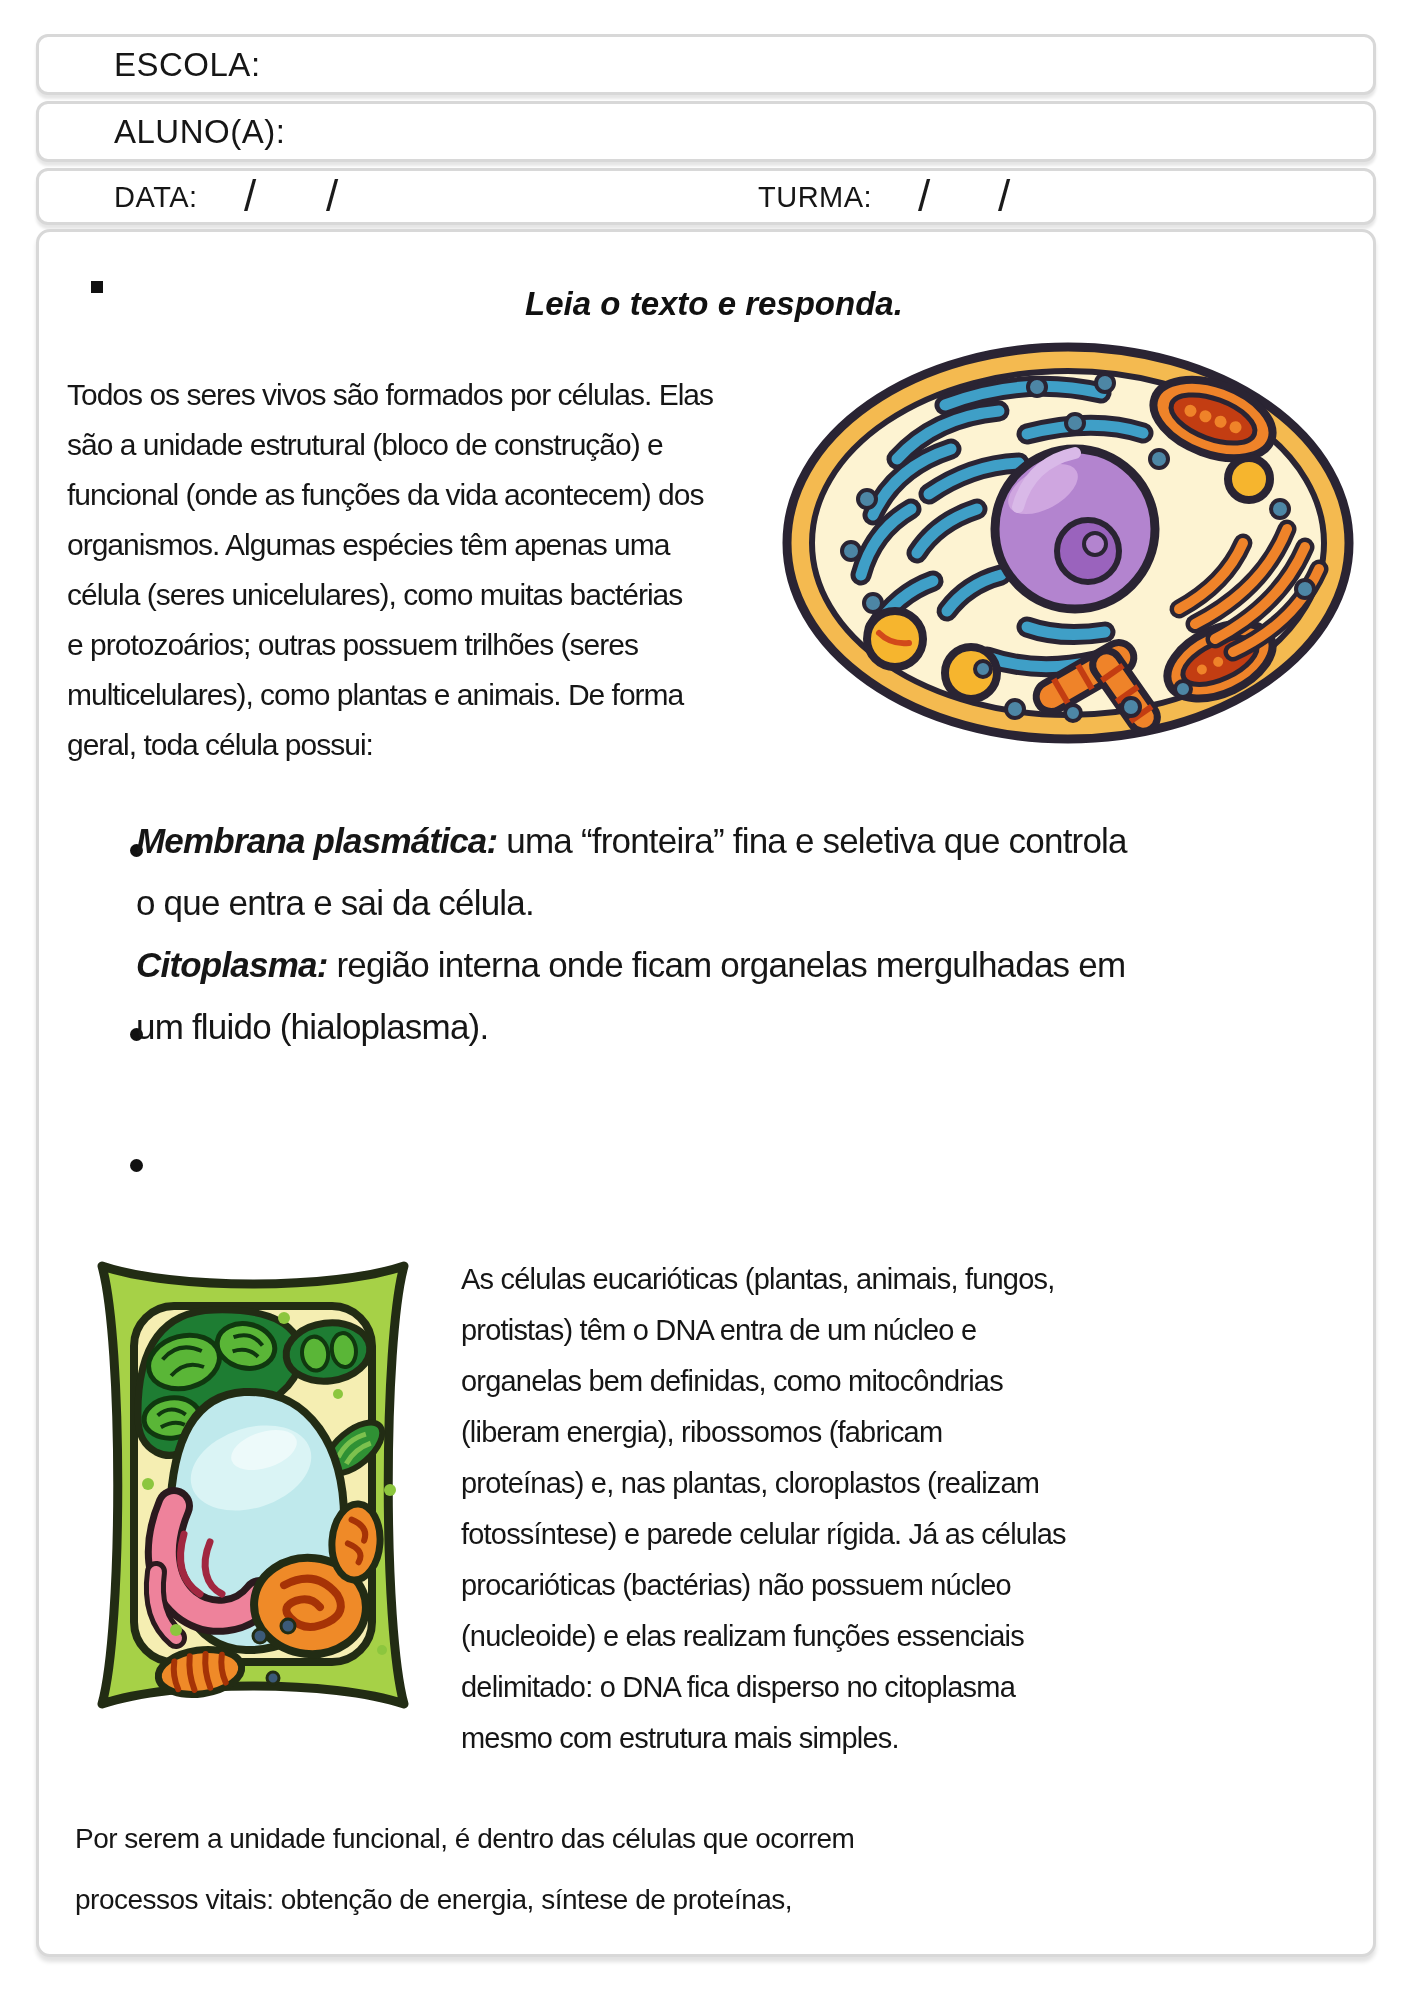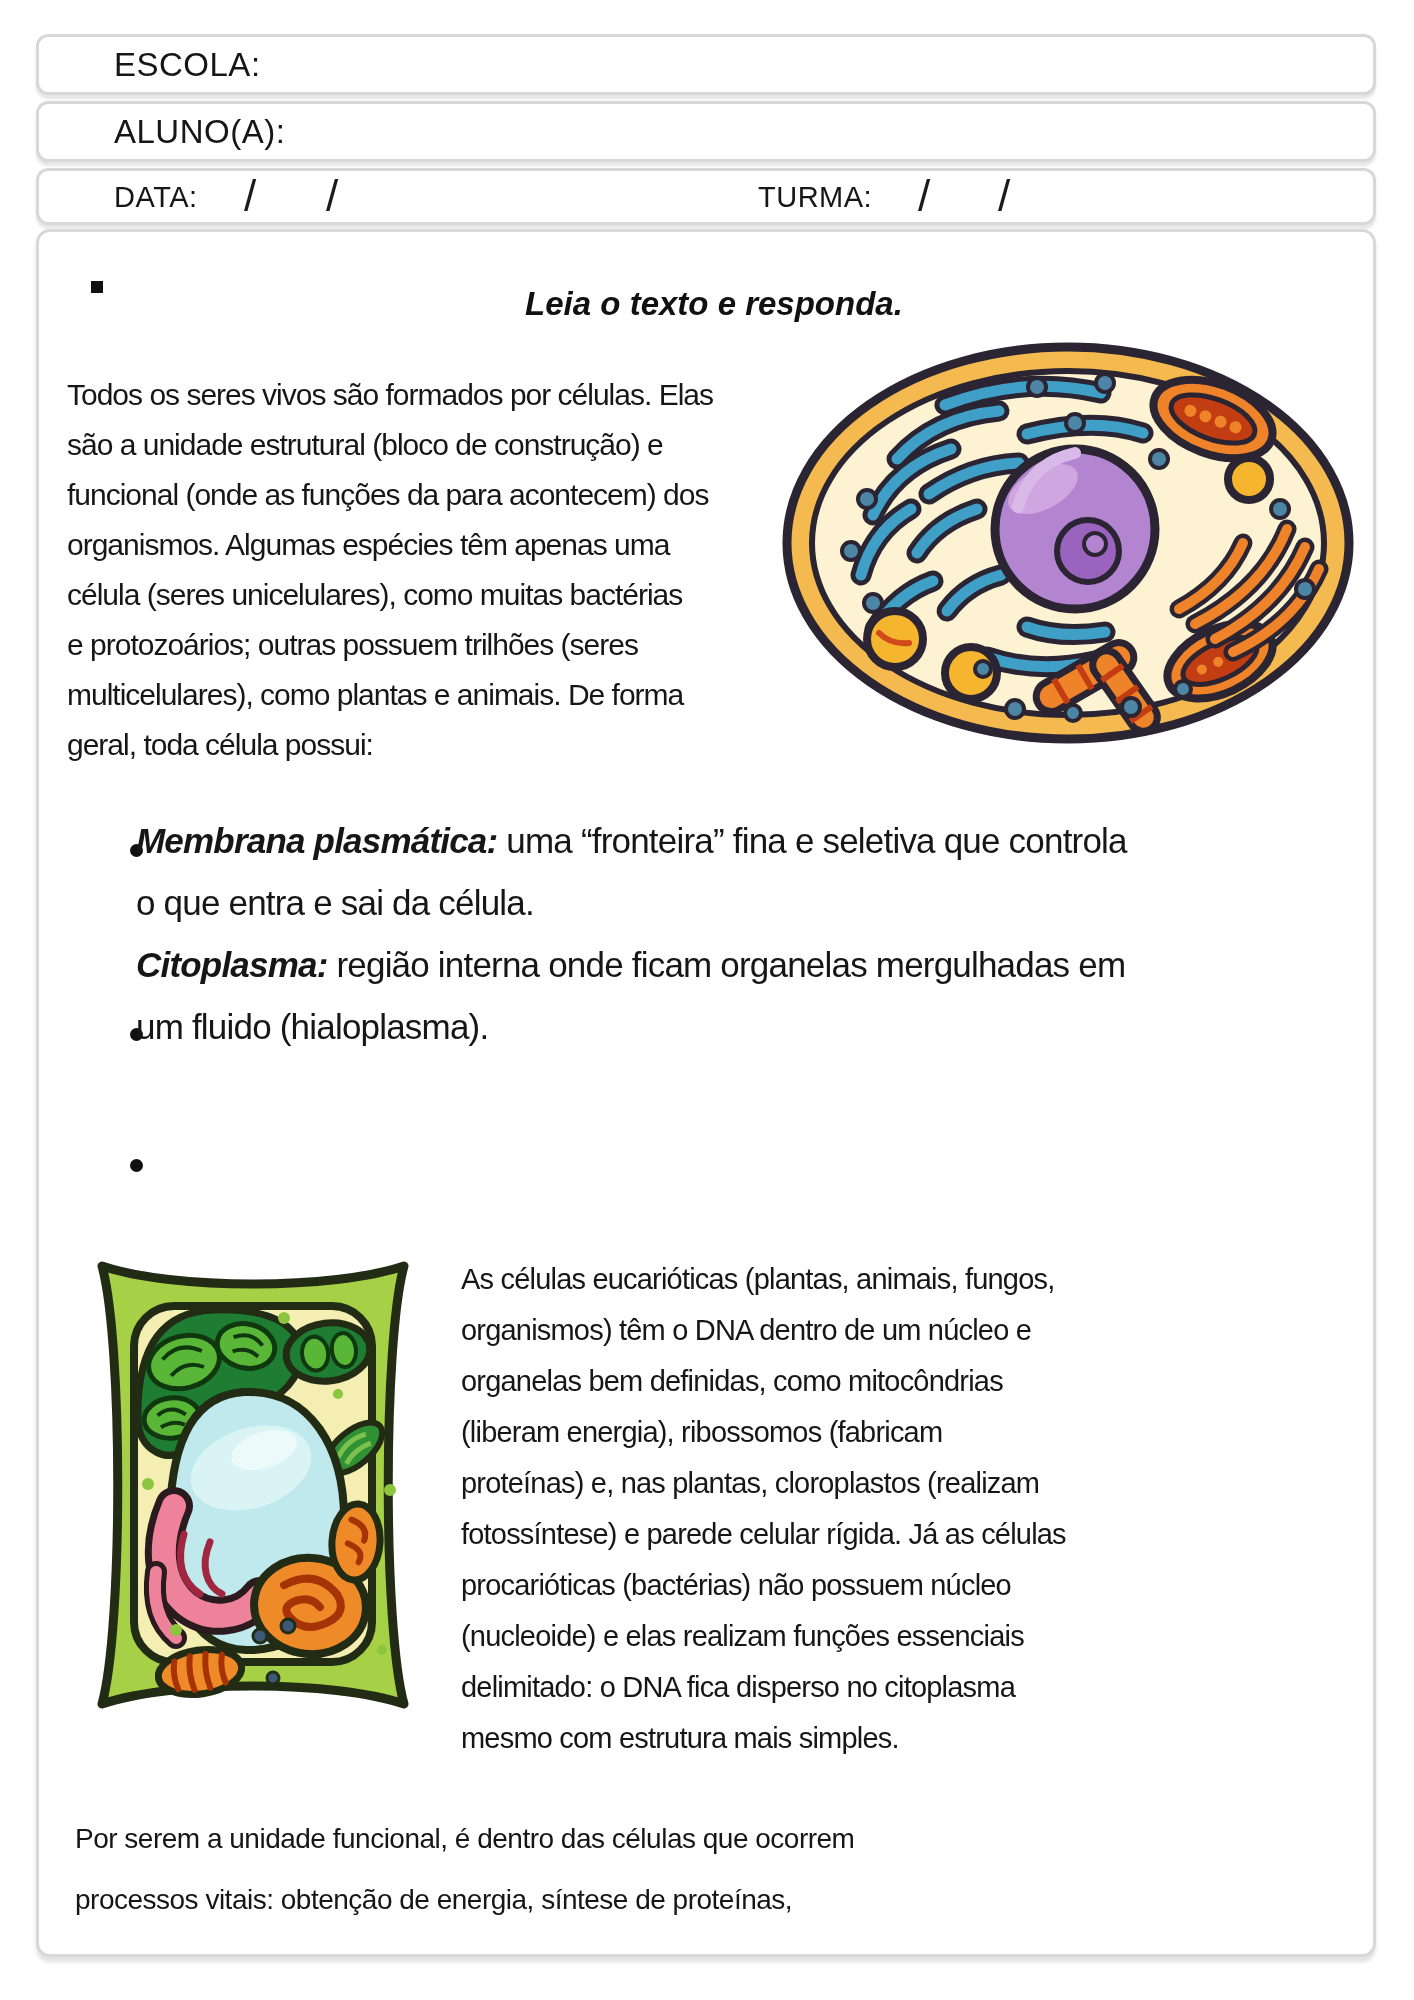--- a/index.html
+++ b/index.html
@@ -77,21 +77,21 @@
 
 <div class="main-box">
 
   <div class="sq-bullet"></div>
 
   <div class="ws-title">Leia o texto e responda.</div>
 
   <div class="intro lines">
       <div>Todos os seres vivos são formados por células. Elas</div>
       <div>são a unidade estrutural (bloco de construção) e</div>
-      <div>funcional (onde as funções da para acontecem) dos</div>
+      <div>funcional (onde as funções da vida acontecem) dos</div>
       <div>organismos. Algumas espécies têm apenas uma</div>
       <div>célula (seres unicelulares), como muitas bactérias</div>
       <div>e protozoários; outras possuem trilhões (seres</div>
       <div>multicelulares), como plantas e animais. De forma</div>
       <div>geral, toda célula possui:</div>
     </div>
 
   <div class="cell-img animal-cell">
     <svg width="586" height="408" viewBox="0 0 586 408">
       <g>
@@ -279,21 +279,21 @@
       <g fill="#3c5a78" stroke="#222c14" stroke-width="3">
         <circle cx="172" cy="386" r="7"></circle>
           <circle cx="200" cy="376" r="7"></circle>
           <circle cx="185" cy="428" r="6"></circle>
       </g>
     </svg>
   </div>
 
   <div class="euk lines">
       <div>As células eucarióticas (plantas, animais, fungos,</div>
-      <div>organismos) têm o DNA dentro de um núcleo e</div>
+      <div>protistas) têm o DNA entra de um núcleo e</div>
       <div>organelas bem definidas, como mitocôndrias</div>
       <div>(liberam energia), ribossomos (fabricam</div>
       <div>proteínas) e, nas plantas, cloroplastos (realizam</div>
       <div>fotossíntese) e parede celular rígida. Já as células</div>
       <div>procarióticas (bactérias) não possuem núcleo</div>
       <div>(nucleoide) e elas realizam funções essenciais</div>
       <div>delimitado: o DNA fica disperso no citoplasma</div>
       <div>mesmo com estrutura mais simples.</div>
     </div>
 

